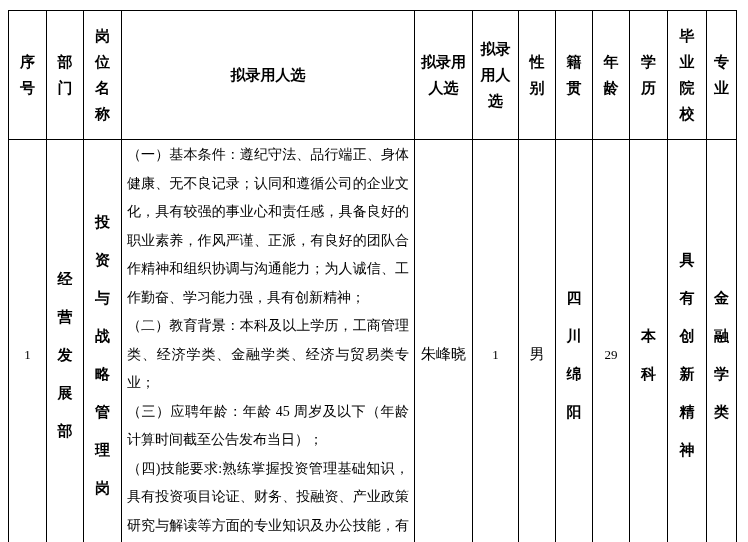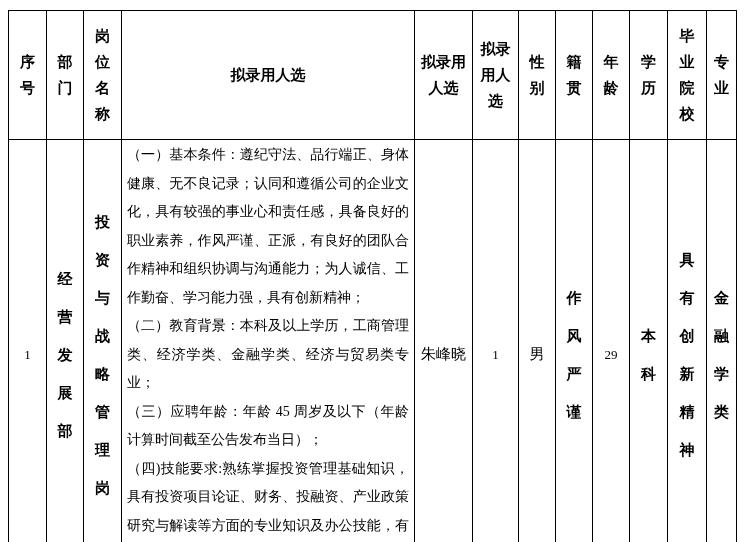--- a/index.html
+++ b/index.html
@@ -132,21 +132,21 @@
         <td>
             <div>朱峰晓</div>
           </td>
         <td>
             <div class="num">1</div>
           </td>
         <td>
             <div>男</div>
           </td>
         <td>
-            <div class="vstack">作风严谨</div>
+            <div class="vstack">四川绵阳</div>
           </td>
         <td>
             <div class="num">29</div>
           </td>
         <td>
             <div class="vstack">本科</div>
           </td>
         <td>
             <div class="vstack">具有创新精神</div>
           </td>

